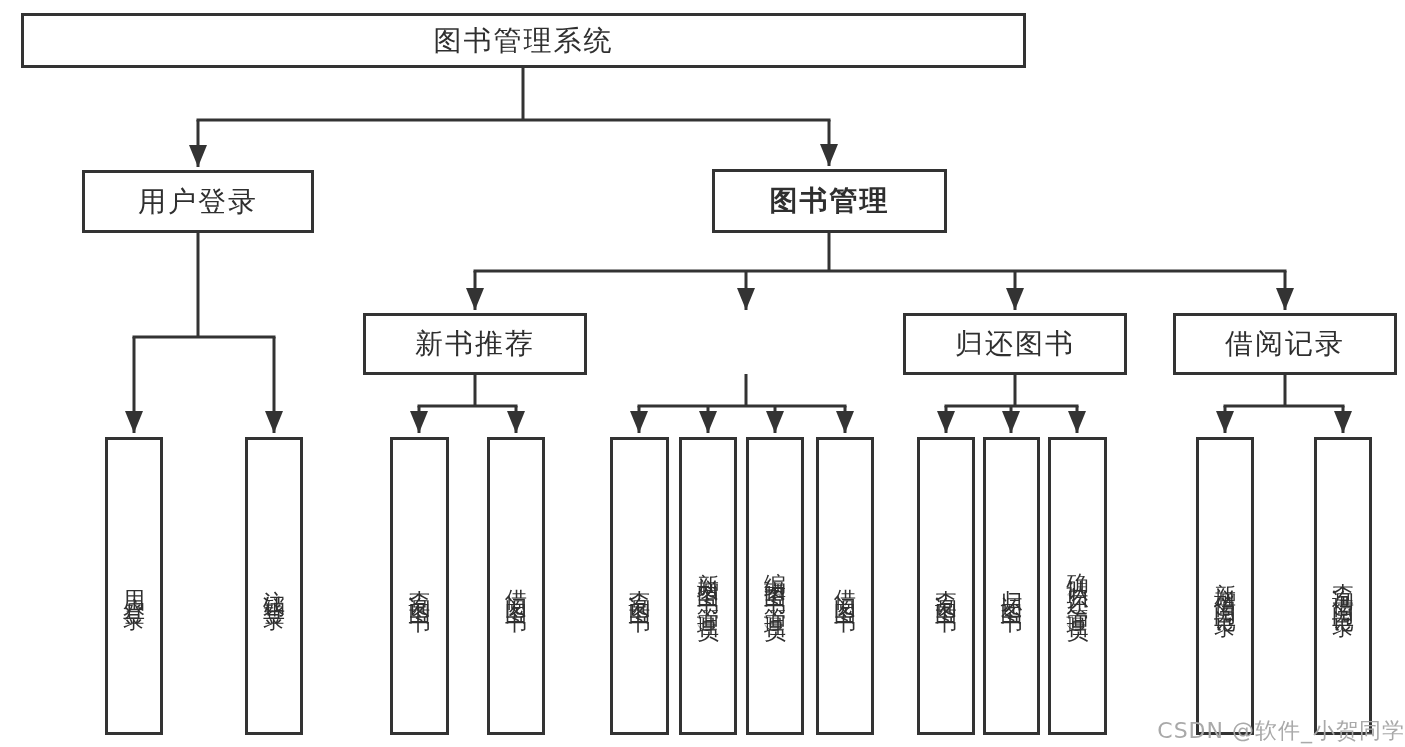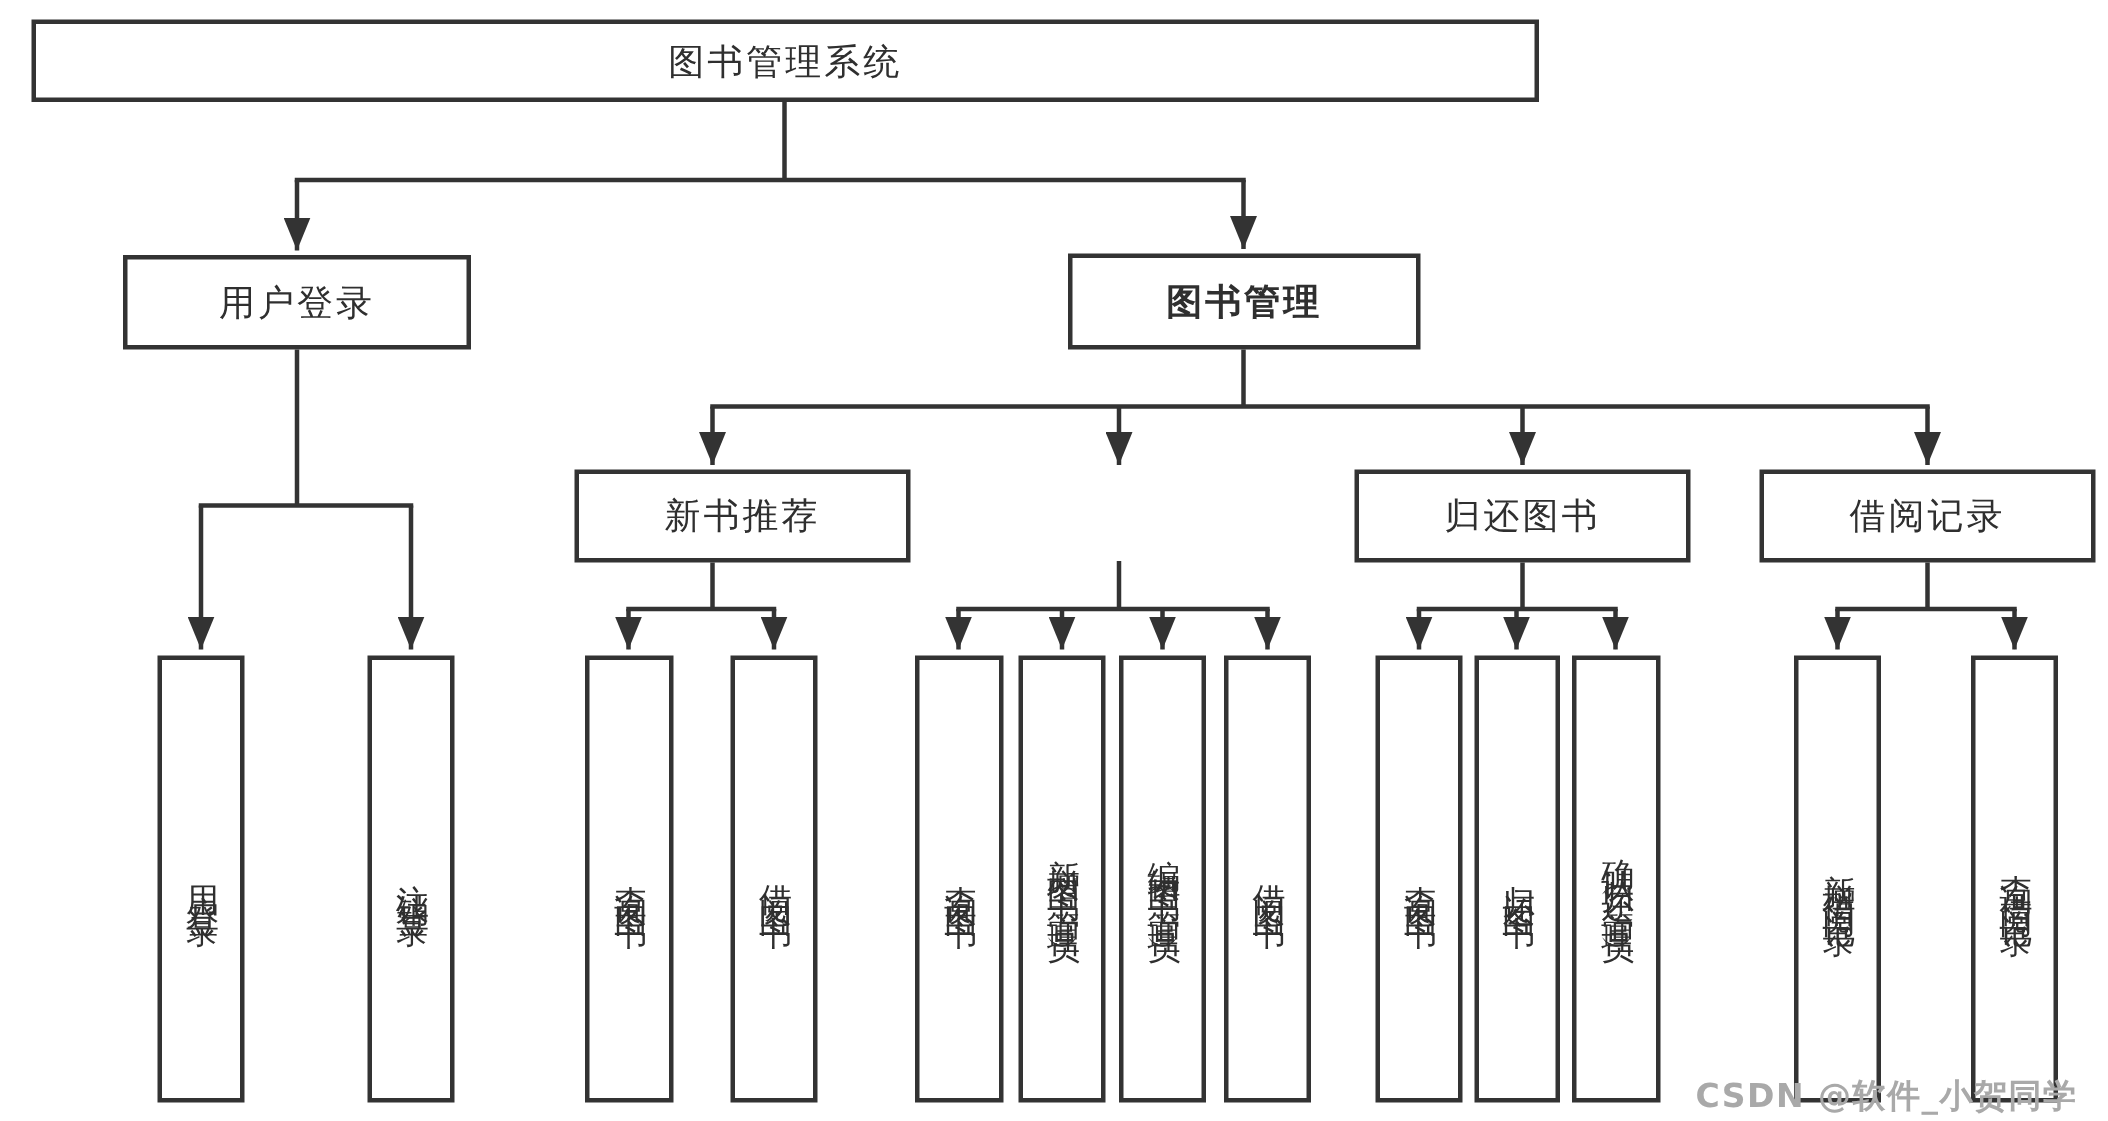--- a/index.html
+++ b/index.html
@@ -6,42 +6,42 @@
   .canvas{
     position:relative;width:1405px;height:747px;background:#ffffff;
     font-family:"DejaVu Sans","Liberation Sans",sans-serif;overflow:hidden;
   }
   .connectors{position:absolute;left:0;top:0;width:1405px;height:747px;}
   .node{
     position:absolute;background:#ffffff;border:3px solid #333333;
     box-sizing:border-box;display:flex;align-items:center;justify-content:center;
     color:#2f2f2f;
   }
-  .node .lbl{font-size:24px;letter-spacing:2px;white-space:nowrap;}
+  .node .lbl{font-size:28px;letter-spacing:2px;white-space:nowrap;}
   .n-root{left:21px;top:13px;width:1005px;height:55px;}
   .n-user{left:82px;top:170px;width:232px;height:63px;}
   .n-mgmt{left:712px;top:169px;width:235px;height:64px;font-weight:bold;}
   .n-l2{top:313px;height:62px;width:224px;}
-  .n-newbook{left:363px;margin-left:20px;}
+  .n-newbook{left:363px;}
   .n-bookborrow{left:634px;}
   .n-curborrow{left:903px;}
   .n-record{left:1173px;}
   .leaf{top:437px;height:298px;width:58px;}
   .leaf .lbl{
     writing-mode:vertical-rl;text-orientation:mixed;
     font-size:22px;letter-spacing:7px;line-height:1;white-space:nowrap;
   }
   .lf-a{left:105px;} .lf-b{left:245px;}
   .lf-c{left:390px;width:59px;} .lf-d{left:487px;}
   .lf-e{left:610px;width:59px;} .lf-f{left:679px;} .lf-g{left:746px;} .lf-h{left:816px;}
   .lf-i{left:917px;} .lf-j{left:983px;width:57px;} .lf-k{left:1048px;width:59px;}
   .lf-l{left:1196px;} .lf-m{left:1314px;}
   .watermark{
-    position:absolute;right:20px;bottom:1px;font-size:22px;color:#a9a9a9;
-    letter-spacing:1px;white-space:nowrap;z-index:5;font-weight:bold;
+    position:absolute;right:0;bottom:1px;font-size:22px;color:#a9a9a9;
+    letter-spacing:1px;white-space:nowrap;z-index:5;
   }
 </style>
 </head>
 <body>
 
 <div class="canvas">
 
   <svg class="connectors" viewBox="0 0 1405 747" xmlns="http://www.w3.org/2000/svg">
     <defs>
       <marker id="ah" viewBox="0 0 22 18" refX="22" refY="9" markerWidth="22" markerHeight="18" orient="auto" markerUnits="userSpaceOnUse">

